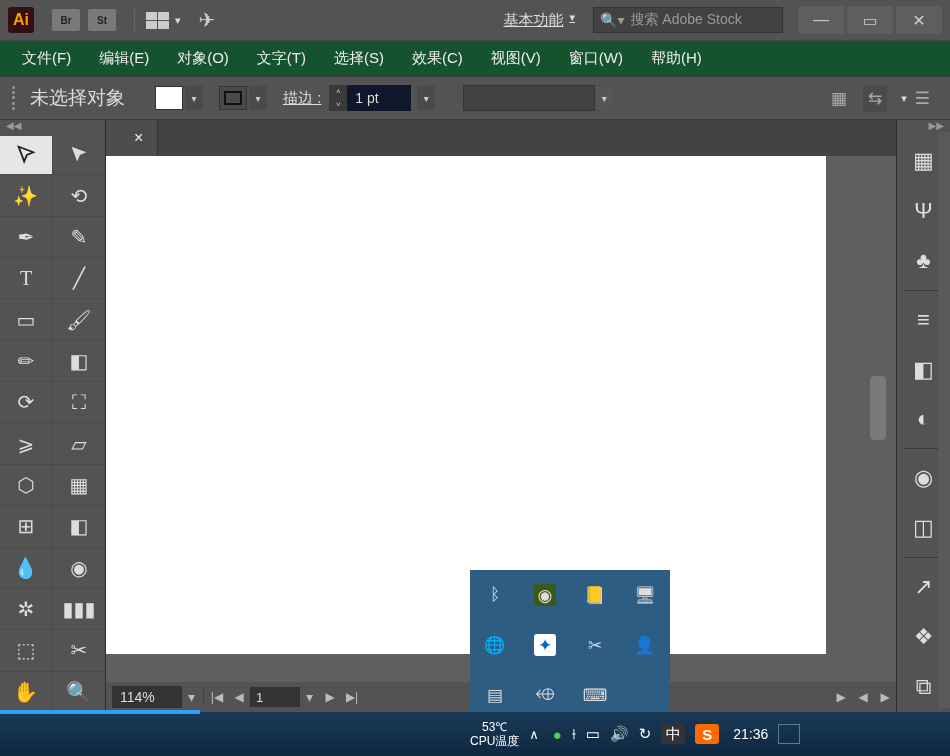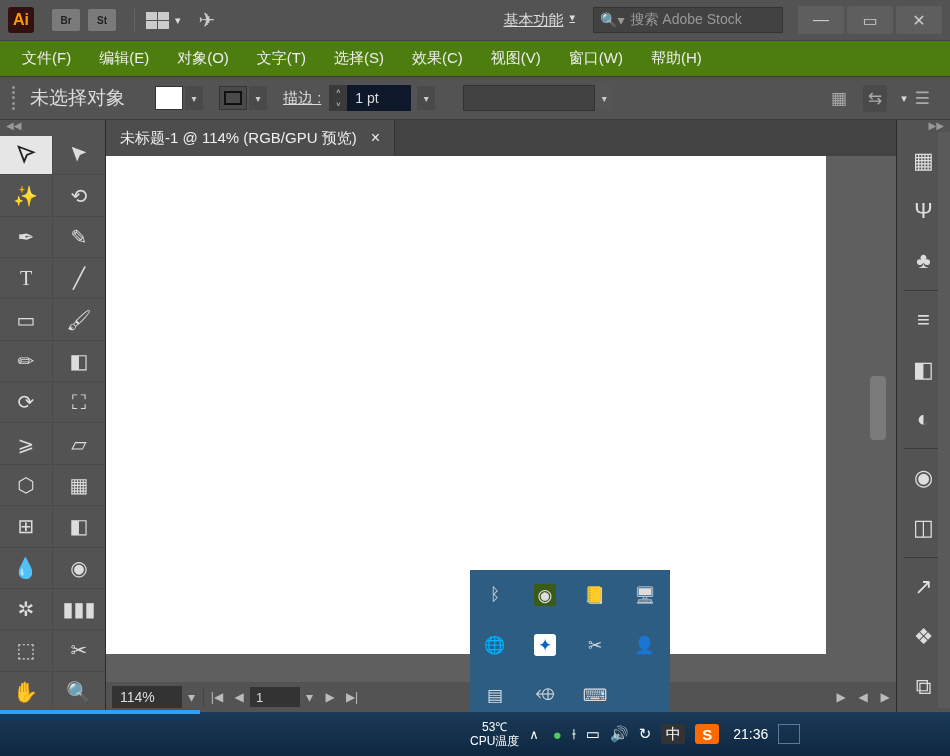--- a/index.html
+++ b/index.html
@@ -15,21 +15,21 @@
   .chev-down { color:#ddd; font-size:11px; margin-left:6px; cursor:pointer; }
   .rocket { color:#ccc; font-size:20px; margin-left:18px; cursor:pointer; }
   .titlespacer { flex:1; }
   .workspace-sel { color:#ddd; font-size:15px; display:flex; padding:4px 10px; cursor:pointer;text-decoration:underline; }
   .stock-search { width:190px; height:26px; background:#424242; border:1px solid #333; display:flex; align-items:center; padding:0 6px; margin-left:8px; color:#999; font-size:14px; }
   .stock-search .mag { font-size:14px; margin-right:6px; }
   .win-controls { display:flex; margin-left:12px; }
   .win-btn { width:46px; height:28px; background:#5e5e5e; color:#ccc; display:flex; align-items:center; justify-content:center; font-size:16px; margin-left:3px; border-radius:2px; cursor:pointer; }
   
   
-  .menubar { height:36px; background:#4d7c0f; display:flex; align-items:center; padding:0 8px; border-top:1px solid #444; }
+  .menubar { height:36px; background:#14532d; display:flex; align-items:center; padding:0 8px; border-top:1px solid #444; }
   .menu-item { color:#eee; font-size:15px; padding:4px 14px; cursor:pointer; }
   
   
   .optbar { height:44px; background:#535353; display:flex; align-items:center; padding:0 12px; border-top:1px solid #3a3a3a; border-bottom:1px solid #3a3a3a; }
   .optdots { width:10px; height:26px; display:flex; flex-direction:column; justify-content:space-around; margin-right:8px; }
   .optdots i { width:3px; height:3px; background:#999; border-radius:50%; }
   .no-sel { color:#ddd; font-size:19px; margin-right:30px; }
   .swatch-btn { width:28px; height:24px; border:1px solid #333; margin-right:2px; cursor:pointer; }
   .swatch-white { background:#fff; }
   .swatch-none { background:#4a4a4a; position:relative; }
@@ -212,21 +212,20 @@
       <div class="tool">⬚</div>
       <div class="tool">✂</div>
       <div class="tool">✋</div>
       <div class="tool">🔍</div>
     </div>
   </div>
 
   <div class="canvas-area">
     <div class="tabbar">
       <div class="doc-tab">
-        <span>未标题-1 @ 114% (RGB/GPU 预览)</span>
         <span class="close">×</span>
       </div>
     </div>
     <div class="canvas-scroll-area">
       <div class="canvas"></div>
       <div class="vscroll">
         <div class="vscroll-thumb"></div>
       </div>
     </div>
     <div class="nav-footer">

